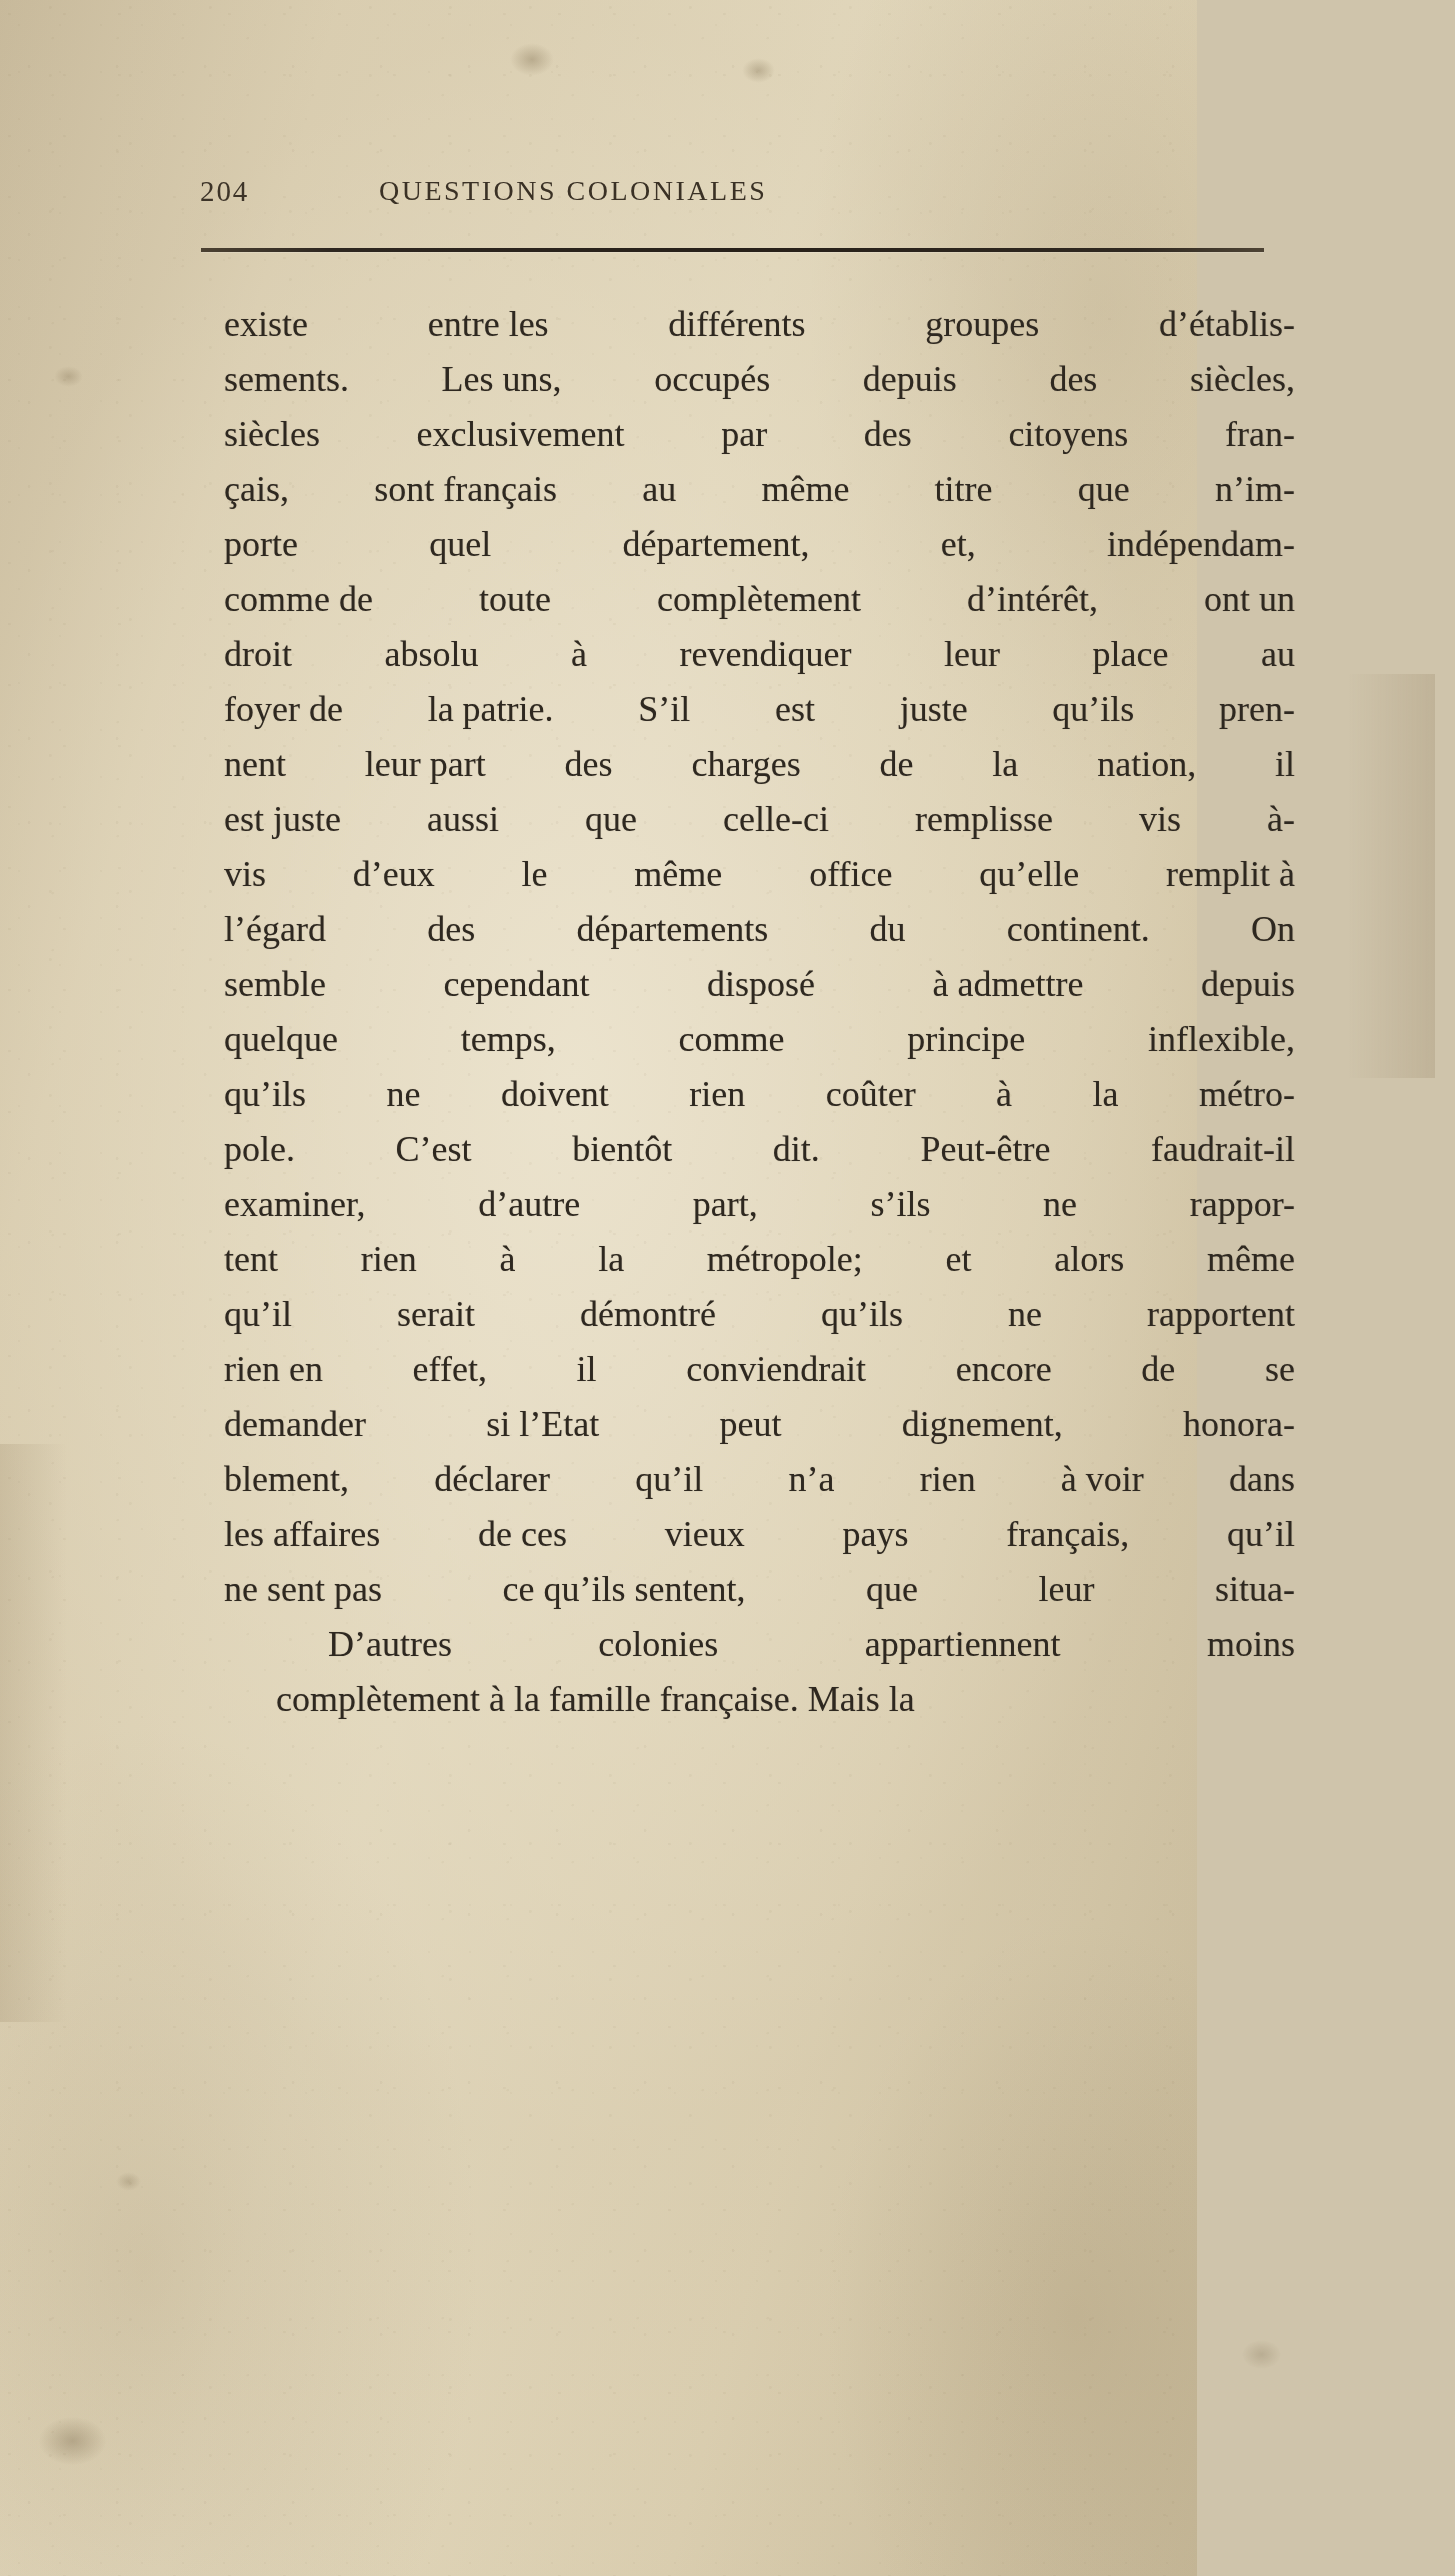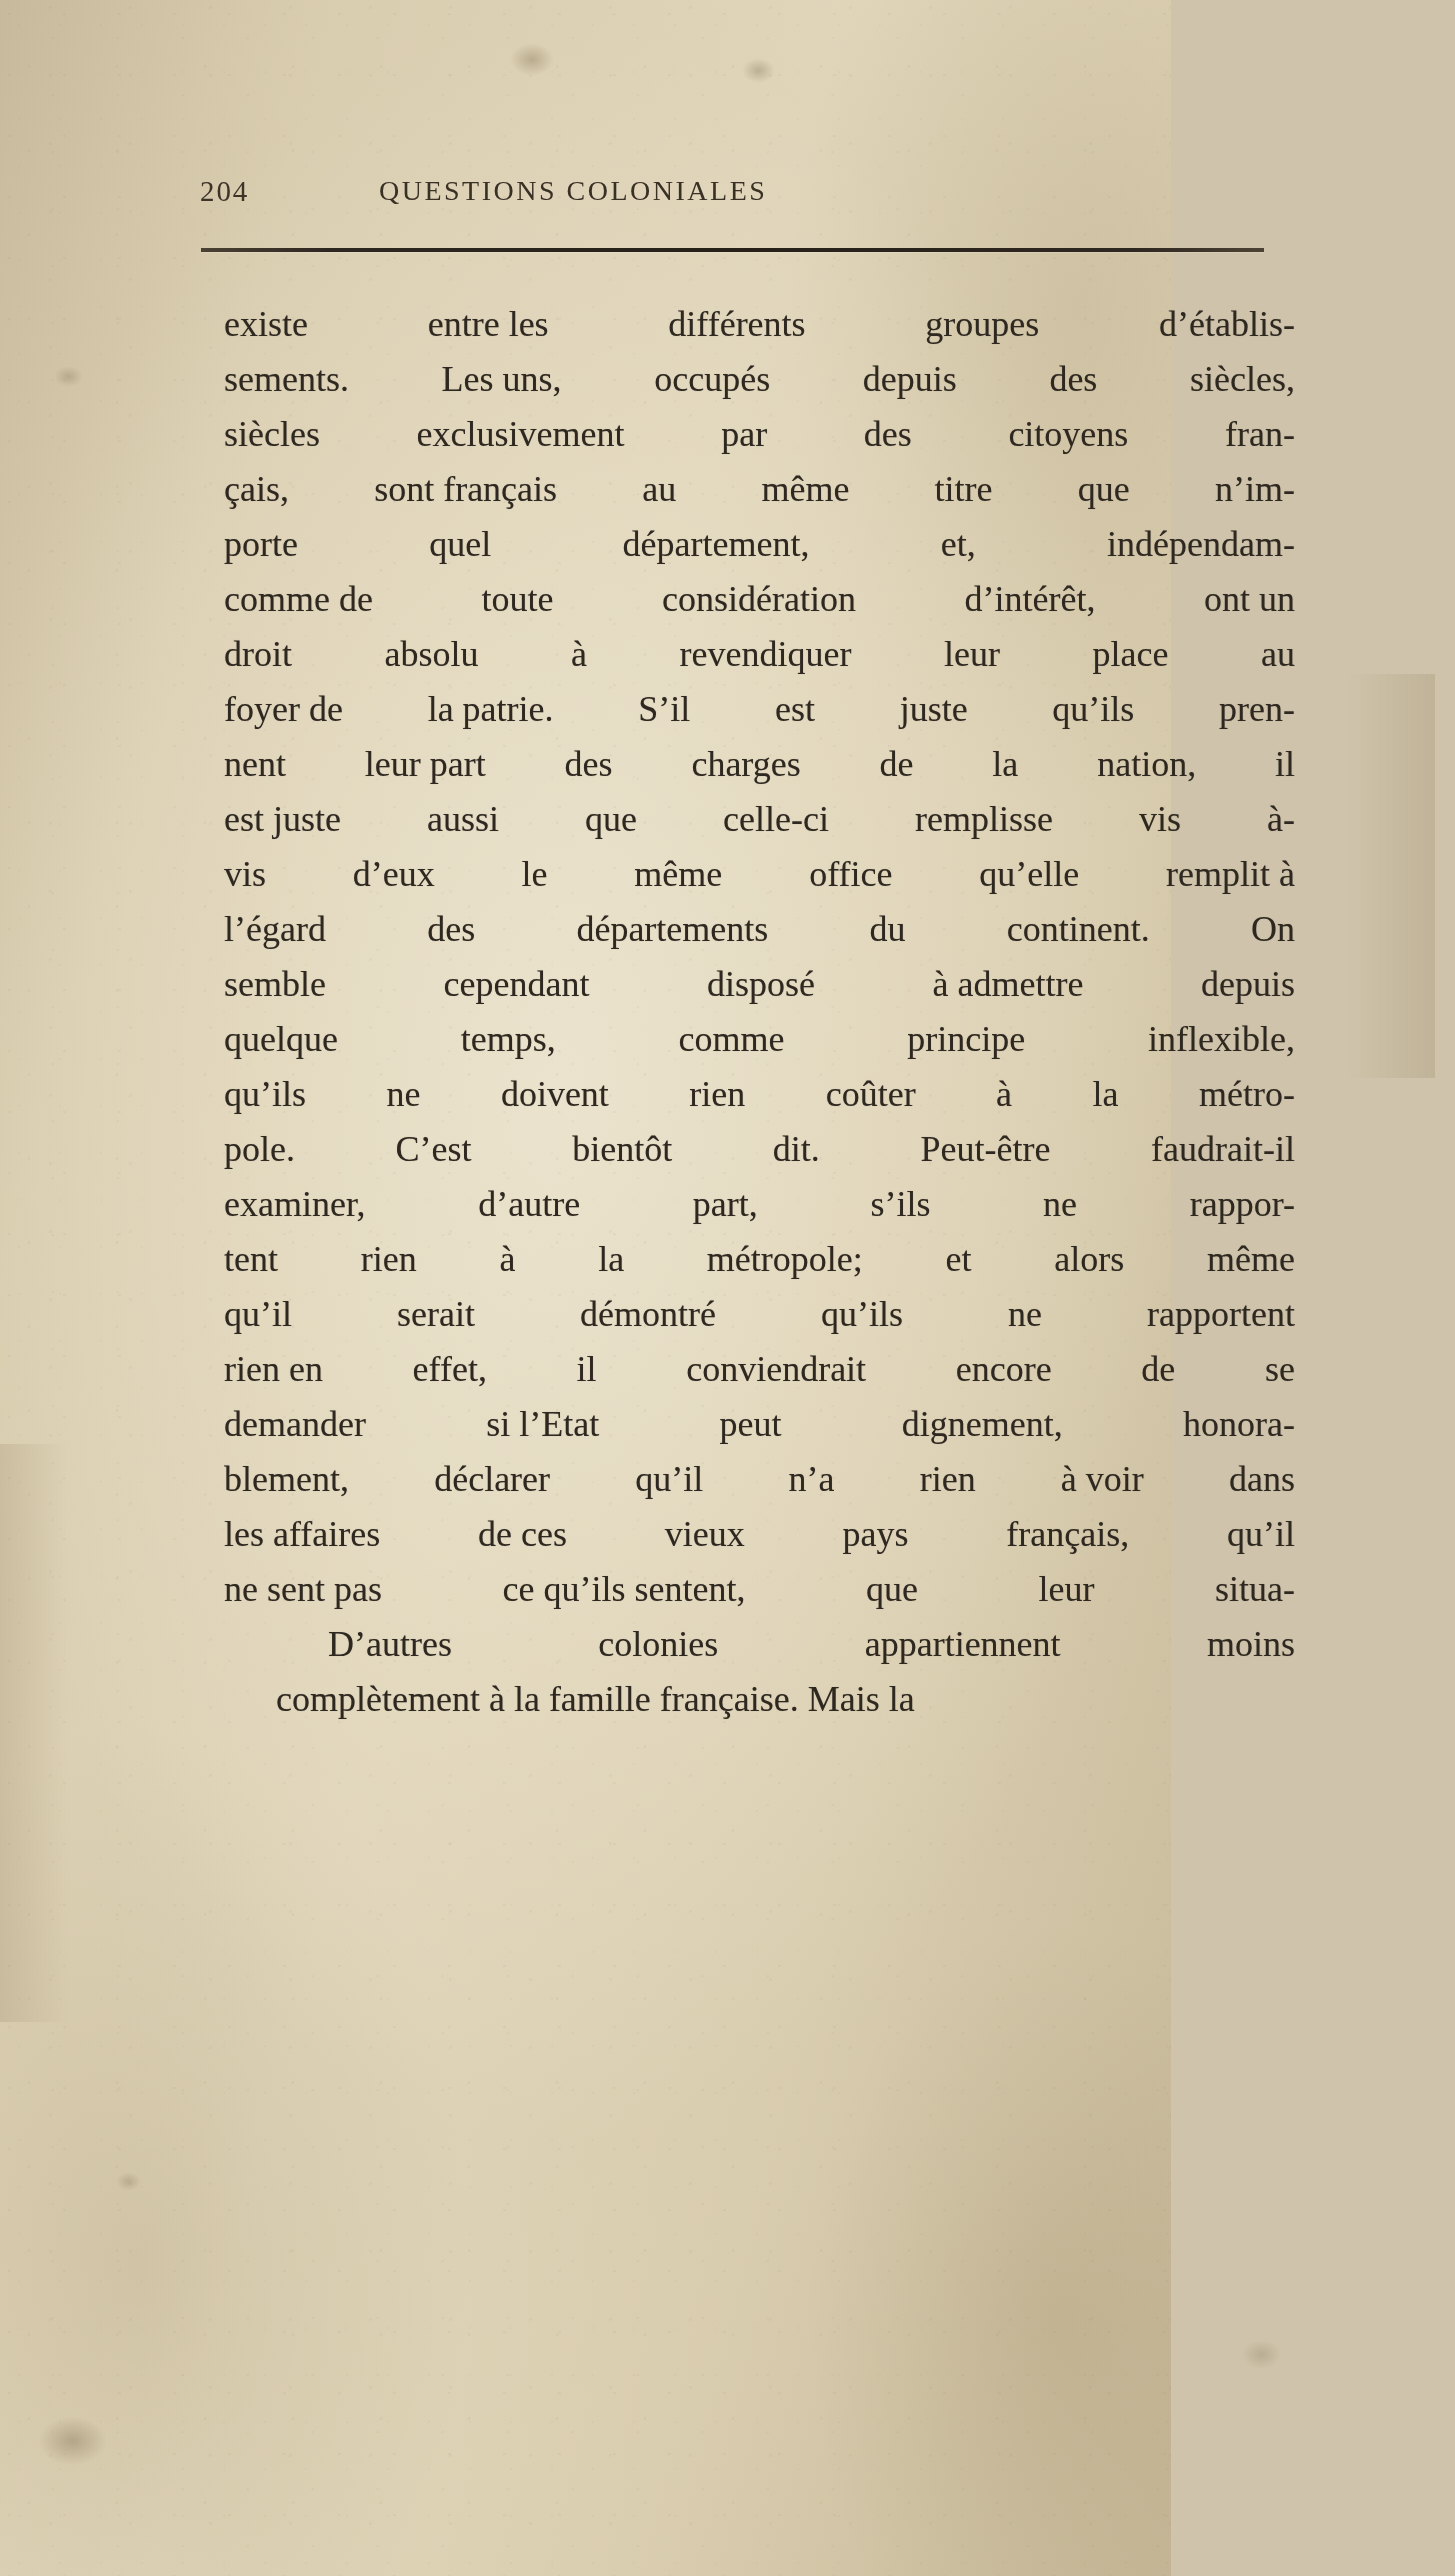--- a/index.html
+++ b/index.html
@@ -19,20 +19,21 @@
     position: relative;
     width: 1171px;
     height: 2576px;
     background:
       radial-gradient(ellipse 70% 55% at 48% 42%, rgba(236,228,207,0.85) 0%, rgba(226,216,192,0.55) 45%, rgba(203,190,162,0.25) 75%, rgba(186,171,140,0.10) 100%),
       radial-gradient(ellipse 40% 30% at 12% 88%, rgba(170,152,118,0.30) 0%, rgba(170,152,118,0.0) 70%),
       radial-gradient(ellipse 35% 28% at 92% 12%, rgba(168,150,116,0.28) 0%, rgba(168,150,116,0.0) 70%),
       radial-gradient(ellipse 30% 22% at 90% 90%, rgba(160,142,108,0.26) 0%, rgba(160,142,108,0.0) 70%),
       linear-gradient(105deg, #c9bb9e 0%, #ded2b6 18%, #e6dcc2 45%, #ddd1b4 72%, #c6b899 100%);
     filter: saturate(1.02);
+    padding-left: 26px;
   }
 
   
   #grain {
     position: absolute;
     inset: 0;
     pointer-events: none;
     opacity: 0.5;
     background-image:
       radial-gradient(circle at 17% 23%, rgba(120,100,70,0.12) 0 1.2px, transparent 1.5px),
@@ -164,21 +165,21 @@
 
   <div id="rule"></div>
 
   <div id="body-text">
       <p>
         <span class="just"><span>existe</span><span>entre les</span><span>différents</span><span>groupes</span><span>d’établis-</span></span>
         <span class="just"><span>sements.</span><span>Les uns,</span><span>occupés</span><span>depuis</span><span>des</span><span>siècles,</span></span>
         <span class="just"><span>siècles</span><span>exclusivement</span><span>par</span><span>des</span><span>citoyens</span><span>fran-</span></span>
         <span class="just"><span>çais,</span><span>sont français</span><span>au</span><span>même</span><span>titre</span><span>que</span><span>n’im-</span></span>
         <span class="just"><span>porte</span><span>quel</span><span>département,</span><span>et,</span><span>indépendam-</span></span>
-        <span class="just"><span>comme de</span><span>toute</span><span>considération</span><span>d’intérêt,</span><span>ont un</span></span>
+        <span class="just"><span>comme de</span><span>toute</span><span>complètement</span><span>d’intérêt,</span><span>ont un</span></span>
         <span class="just"><span>droit</span><span>absolu</span><span>à</span><span>revendiquer</span><span>leur</span><span>place</span><span>au</span></span>
         <span class="just"><span>foyer de</span><span>la patrie.</span><span>S’il</span><span>est</span><span>juste</span><span>qu’ils</span><span>pren-</span></span>
         <span class="just"><span>nent</span><span>leur part</span><span>des</span><span>charges</span><span>de</span><span>la</span><span>nation,</span><span>il</span></span>
         <span class="just"><span>est juste</span><span>aussi</span><span>que</span><span>celle-ci</span><span>remplisse</span><span>vis</span><span>à-</span></span>
         <span class="just"><span>vis</span><span>d’eux</span><span>le</span><span>même</span><span>office</span><span>qu’elle</span><span>remplit à</span></span>
         <span class="just"><span>l’égard</span><span>des</span><span>départements</span><span>du</span><span>continent.</span><span>On</span></span>
         <span class="just"><span>semble</span><span>cependant</span><span>disposé</span><span>à admettre</span><span>depuis</span></span>
         <span class="just"><span>quelque</span><span>temps,</span><span>comme</span><span>principe</span><span>inflexible,</span></span>
         <span class="just"><span>qu’ils</span><span>ne</span><span>doivent</span><span>rien</span><span>coûter</span><span>à</span><span>la</span><span>métro-</span></span>
         <span class="just"><span>pole.</span><span>C’est</span><span>bientôt</span><span>dit.</span><span>Peut-être</span><span>faudrait-il</span></span>

